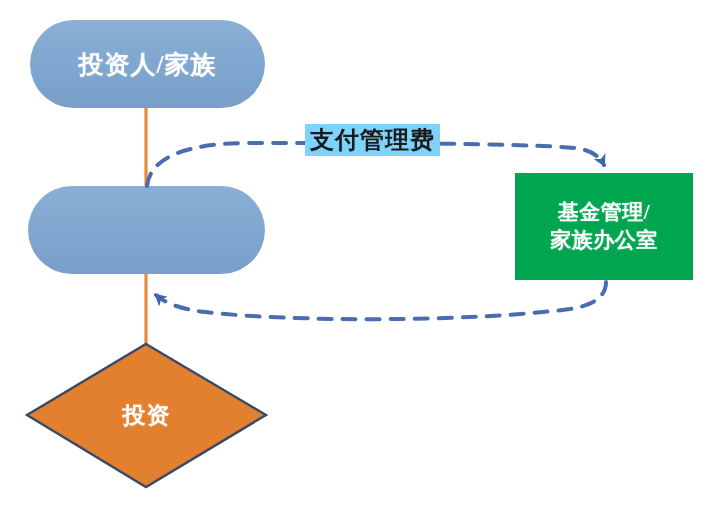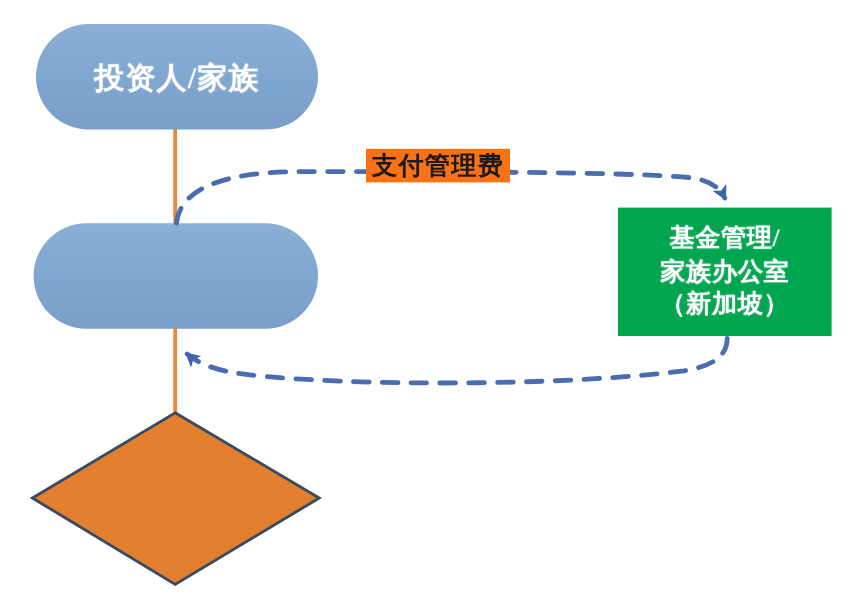--- a/index.html
+++ b/index.html
@@ -49,23 +49,23 @@
   }
   .diamond-node-label {
     font-size: 23px;
     letter-spacing: 1px;
   }
   .edge-label {
     position: absolute;
     color: #1a1a1a;
     font-family: "Liberation Serif", "DejaVu Serif", serif;
     font-weight: bold;
-    font-size: 21px;
+    font-size: 24px;
     letter-spacing: 1px;
-    background: #f97316;
+    background: #7dd3fc;
     padding: 0 5px;
     white-space: nowrap;
     text-align: center;
   }
 </style>
 </head>
 <body>
 
 <div id="diagram-canvas">
 
@@ -100,20 +100,20 @@
 
     <path d="M 606 282 C 606 295, 596 305, 570 309 C 470 322, 290 322, 205 312 C 180 309, 165 303, 156 295" fill="none" stroke="#4A6DB0" stroke-width="4" stroke-dasharray="13 11" stroke-linecap="round" marker-end="url(#arrowBlueUp)"></path>
   </svg>
 
   <div class="node-label rounded-node-label" style="left:30px; top:20px; width:235px; height:88px;">投资人/家族</div>
 
 
   <div class="node-label green-node-label" style="left:515px; top:173px; width:178px; height:107px;">
     <span>基金管理/</span>
     <span>家族办公室</span>
-    <span>（新加坡）</span>
   </div>
 
+  <div class="node-label diamond-node-label" style="left:27px; top:344px; width:239px; height:143px;">投资</div>
 
   <div class="edge-label" style="left:305px; top:124px;">支付管理费</div>
 
 
 </div>
 
 </body></html>

